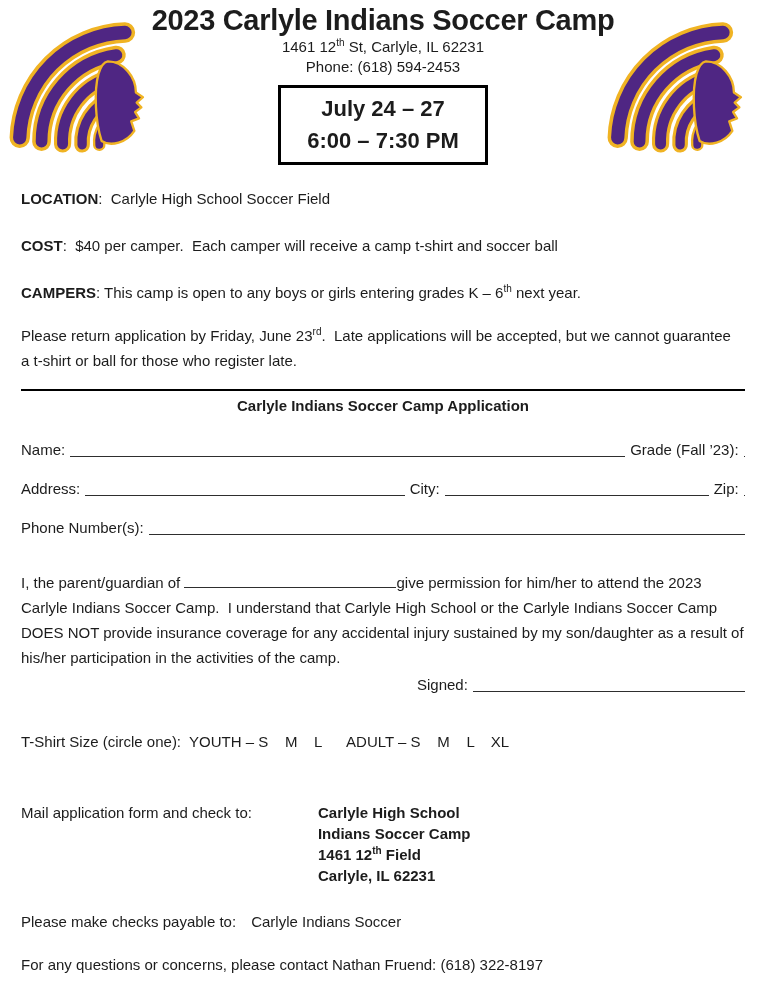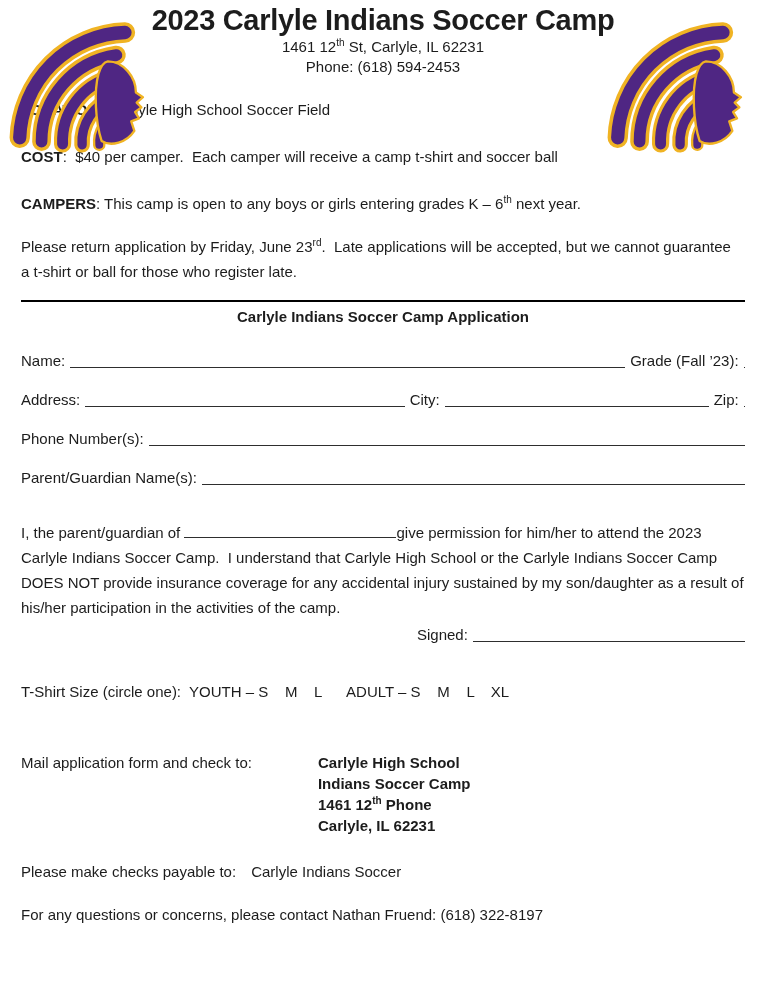--- a/index.html
+++ b/index.html
@@ -81,20 +81,26 @@
 </svg>
 
 <svg class="logo logo-right" viewBox="0 0 200 200" aria-hidden="true">
   <use href="#mascot"></use>
 </svg>
 
 <div class="header">
   <div class="title">2023 Carlyle Indians Soccer Camp</div>
   <div class="hline"><span>1461 12</span><sup>th</sup><span> St, Carlyle, IL 62231</span></div>
   <div class="hline">Phone: (618) 594-2453</div>
+  <div>
+    <div class="schedule-box">
+      <div class="sched-line">July 24 – 27</div>
+      <div class="sched-line">6:00 – 7:30 PM</div>
+    </div>
+  </div>
 </div>
 
 <div class="content">
 
   <div class="info-line loc"><b class="lbl">LOCATION</b><span class="pre">:  Carlyle High School Soccer Field</span></div>
 
   <div class="info-line cost"><b class="lbl">COST</b><span class="pre">:  $40 per camper.  Each camper will receive a camp t-shirt and soccer ball</span></div>
 
   <div class="info-line campers"><b class="lbl">CAMPERS</b><span class="pre">: This camp is open to any boys or girls entering grades K – 6</span><sup>th</sup><span> next year.</span></div>
 
@@ -118,40 +124,36 @@
     <span class="blank fg-205"></span>
     <span class="lab">Zip:</span>
     <span class="blank fg-120 fg-fill"></span>
   </div>
 
   <div class="frow row-phone">
     <span class="lab">Phone Number(s):</span>
     <span class="blank fg-fill"></span>
   </div>
 
-  <div class="frow row-parent">
-    <span class="lab">Parent/Guardian Name(s):</span>
-    <span class="blank fg-fill"></span>
-  </div>
 
   <div class="permission"><span class="pre">I, the parent/guardian of </span><span class="iblank"></span><span class="pre">give permission for him/her to attend the 2023 Carlyle Indians Soccer Camp.  I understand that Carlyle High School or the Carlyle Indians Soccer Camp DOES NOT provide insurance coverage for any accidental injury sustained by my son/daughter as a result of his/her participation in the activities of the camp.</span></div>
 
   <div class="frow row-signed">
     <span class="lab">Signed:</span>
     <span class="blank fg-fill"></span>
   </div>
 
   <div class="tshirt pre">T-Shirt Size (circle one):  YOUTH – S    M    L      ADULT – S    M    L    XL</div>
 
   <div class="mail-block">
     <div class="mail-label">Mail application form and check to:</div>
     <div class="mail-addr">
       <div>Carlyle High School</div>
       <div>Indians Soccer Camp</div>
-      <div><span>1461 12</span><sup>th</sup><span> Phone</span></div>
+      <div><span>1461 12</span><sup>th</sup><span> Field</span></div>
       <div>Carlyle, IL 62231</div>
     </div>
   </div>
 
   <div class="checks"><span>Please make checks payable to:</span><span class="payee">Carlyle Indians Soccer</span></div>
 
   <div class="contact">For any questions or concerns, please contact Nathan Fruend: (618) 322-8197</div>
 
 </div>
 

